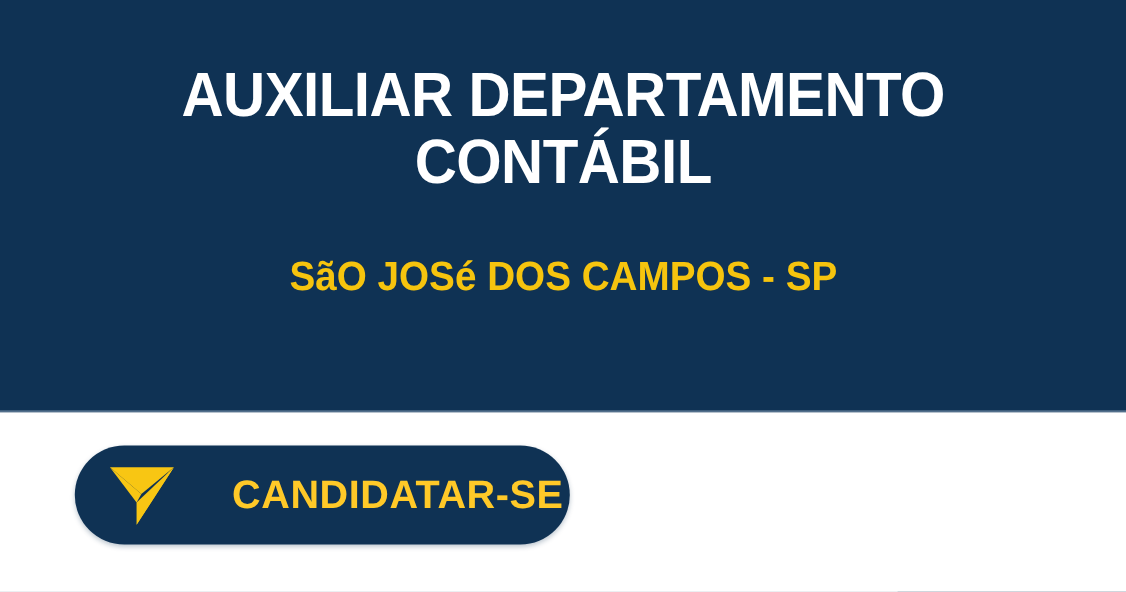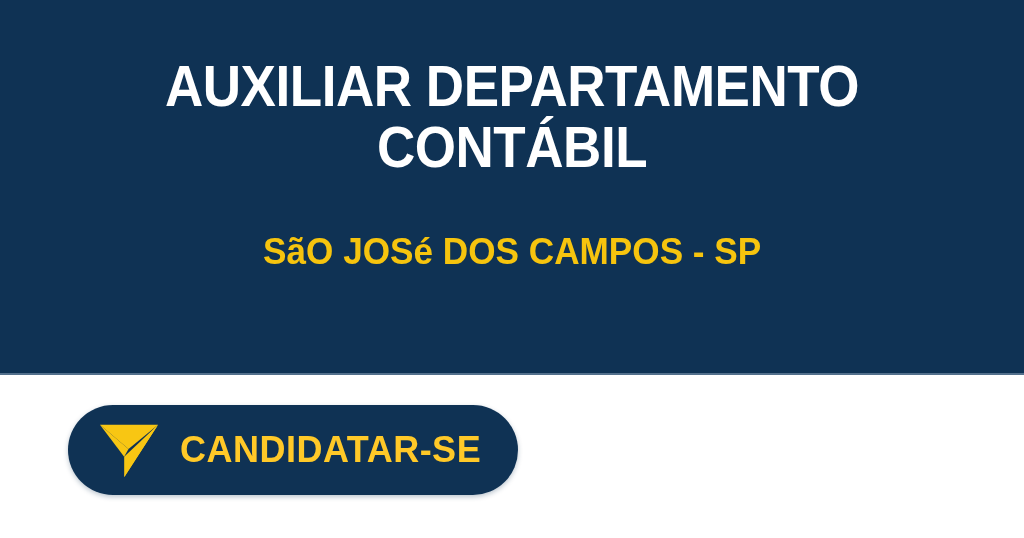--- a/index.html
+++ b/index.html
@@ -106,20 +106,21 @@
 
   .apply-label {
     color: #ffc928;
     font-family: "Liberation Sans", sans-serif;
     font-weight: 700;
     font-size: 36px;
     letter-spacing: 0.5px;
     line-height: 1;
     white-space: nowrap;
     text-transform: uppercase;
+    margin-left: 31px;
   }
 </style>
 </head>
 <body>
 
 <div class="page">
 
   <div class="hero">
     <h1 class="job-title">
       <span>AUXILIAR DEPARTAMENTO</span><br>

